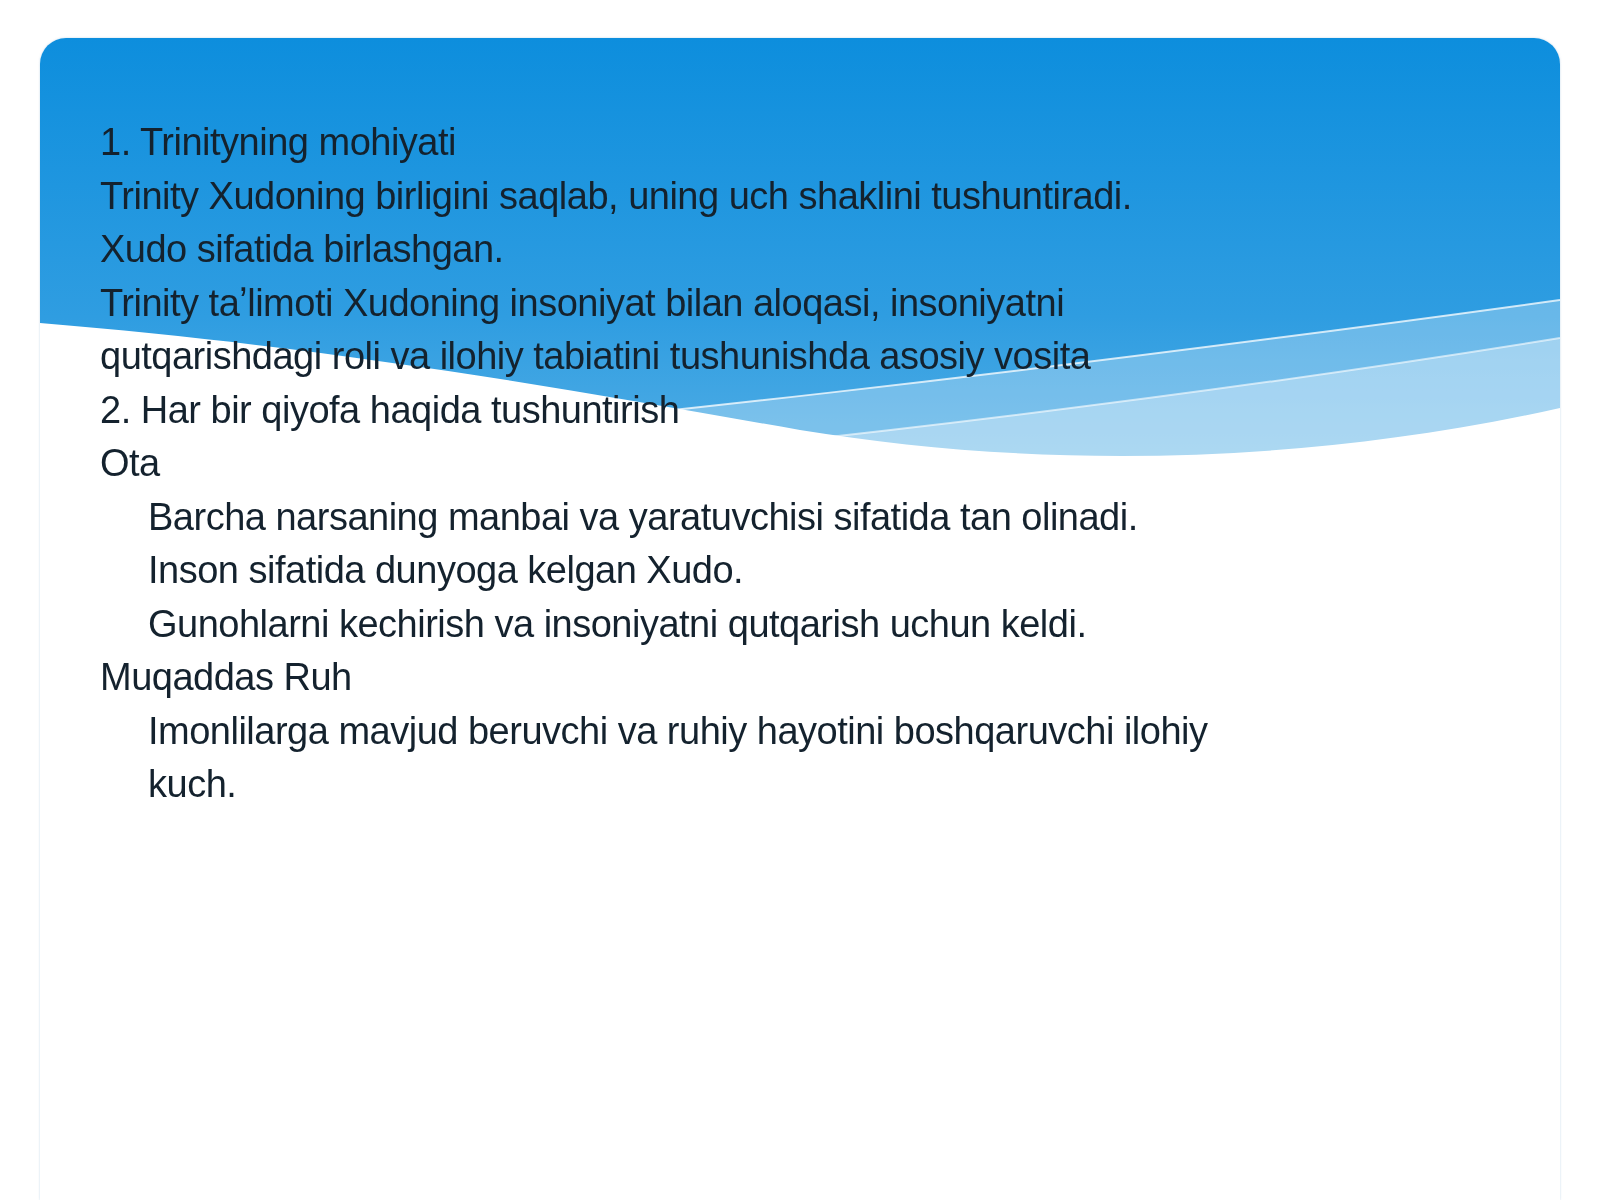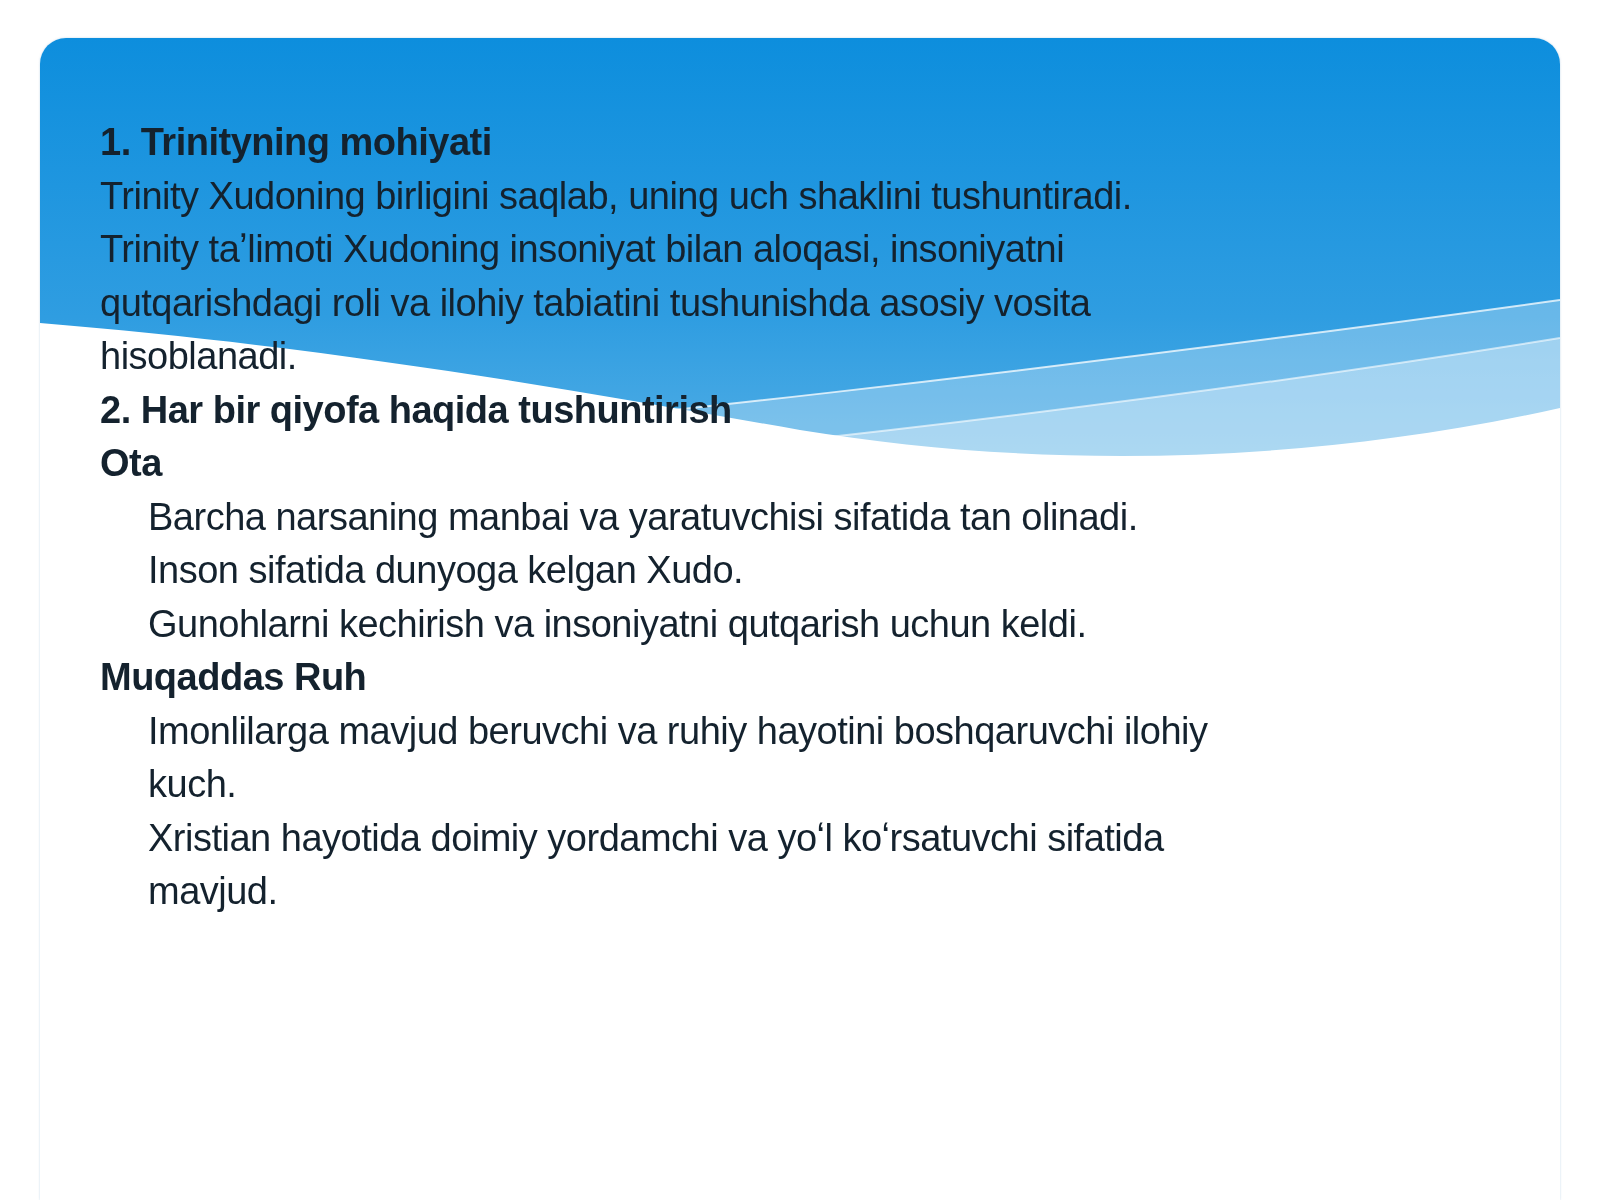--- a/index.html
+++ b/index.html
@@ -41,21 +41,21 @@
     left: 60px;
     top: 78px;
     width: 1430px;
     color: #14222e;
     font-size: 38px;
     line-height: 53.5px;
     letter-spacing: -0.5px;
   }
   .blk { margin: 0; padding: 0; }
   .blk .line { white-space: nowrap; }
-  .blk.heading { font-weight: bold; }
+  .blk.heading { font-weight: normal; }
   .blk.sub { padding-left: 48px; }
 </style>
 </head>
 <body>
 
 <div class="page">
   <div class="slide">
 
     <svg class="wave-bg" viewBox="0 0 1520 620" preserveAspectRatio="none" aria-hidden="true">
       <defs>
@@ -81,25 +81,25 @@
     </svg>
 
     <div class="content" style="color: rgb(20, 34, 46);">
         <div class="blk heading">
           <div class="line">1. Trinityning mohiyati</div>
         </div>
         <div class="blk body">
           <div class="line">Trinity Xudoning birligini saqlab, uning uch shaklini tushuntiradi.</div>
         </div>
         <div class="blk body">
+          <div class="line">Xudo sifatida birlashgan.</div>
         </div>
         <div class="blk body">
           <div class="line">Trinity taʼlimoti Xudoning insoniyat bilan aloqasi, insoniyatni</div>
           <div class="line">qutqarishdagi roli va ilohiy tabiatini tushunishda asosiy vosita</div>
-          <div class="line">hisoblanadi.</div>
         </div>
         <div class="blk heading">
           <div class="line">2. Har bir qiyofa haqida tushuntirish</div>
         </div>
         <div class="blk heading">
           <div class="line">Ota</div>
         </div>
         <div class="blk sub">
           <div class="line">Barcha narsaning manbai va yaratuvchisi sifatida tan olinadi.</div>
         </div>
@@ -109,19 +109,15 @@
         <div class="blk sub">
           <div class="line">Gunohlarni kechirish va insoniyatni qutqarish uchun keldi.</div>
         </div>
         <div class="blk heading">
           <div class="line">Muqaddas Ruh</div>
         </div>
         <div class="blk sub">
           <div class="line">Imonlilarga mavjud beruvchi va ruhiy hayotini boshqaruvchi ilohiy</div>
           <div class="line">kuch.</div>
         </div>
-        <div class="blk sub">
-          <div class="line">Xristian hayotida doimiy yordamchi va yoʻl koʻrsatuvchi sifatida</div>
-          <div class="line">mavjud.</div>
-        </div>
       </div>
   </div>
 </div>
 
 </body></html>

